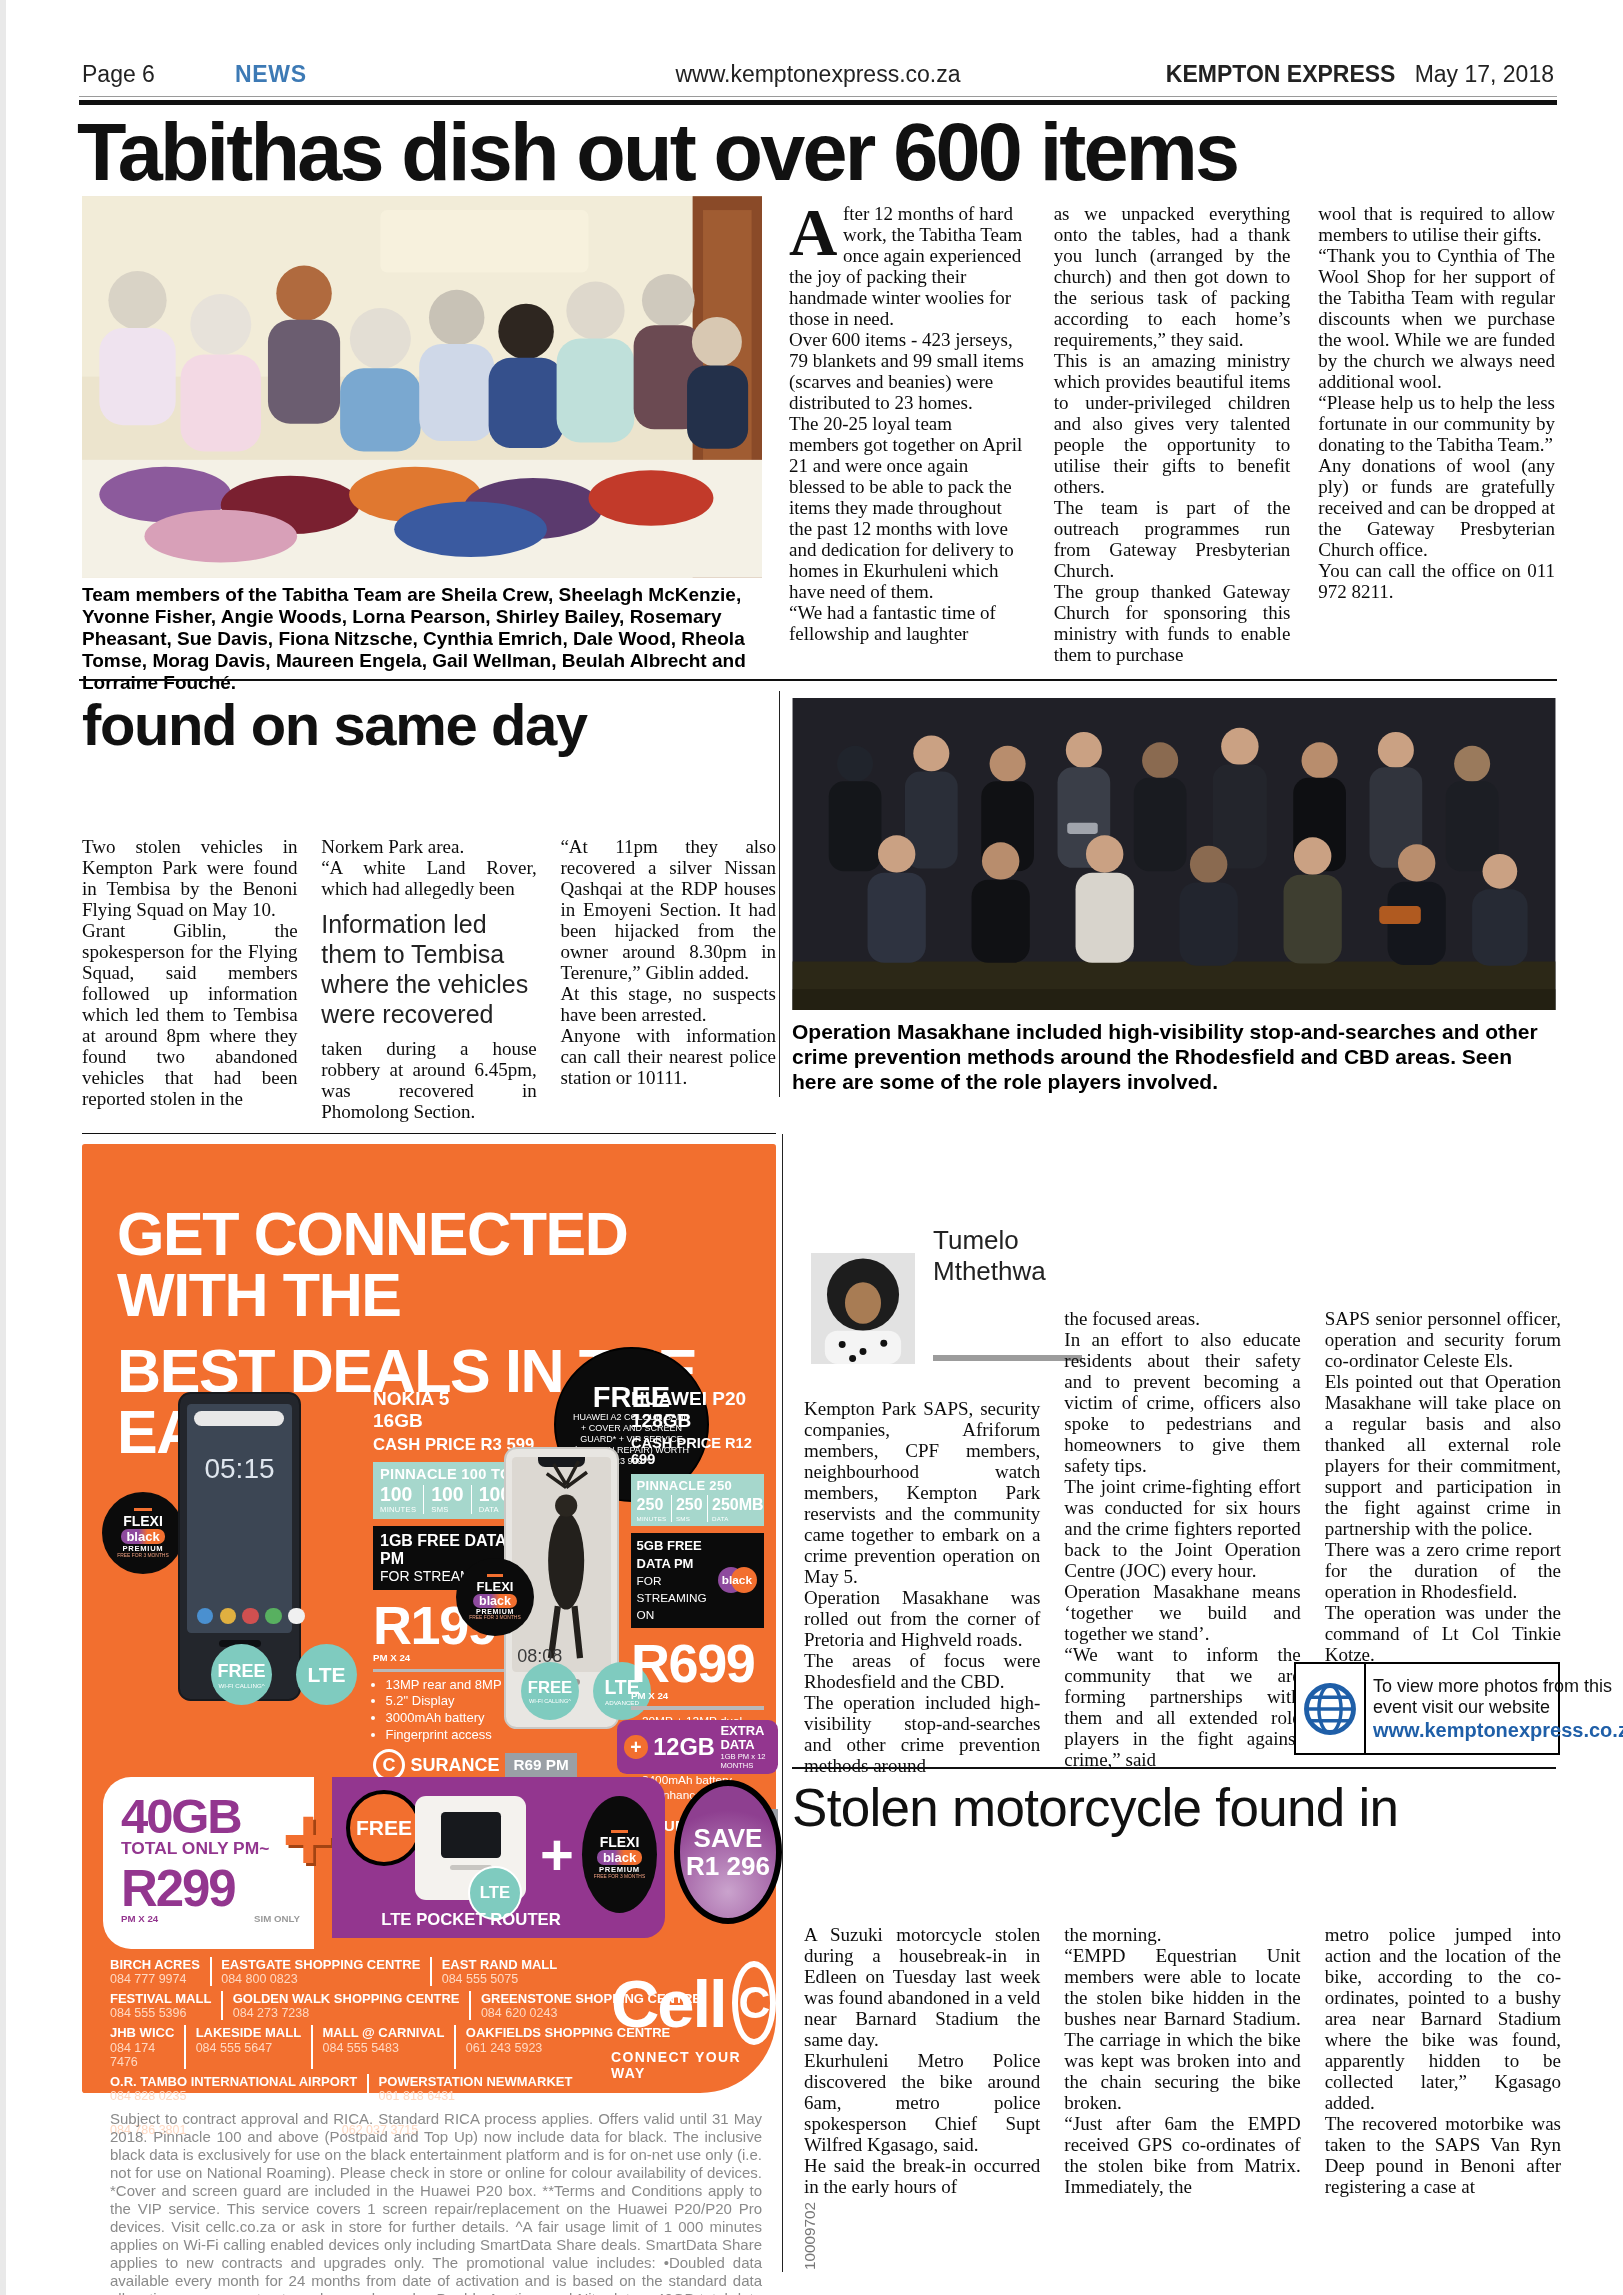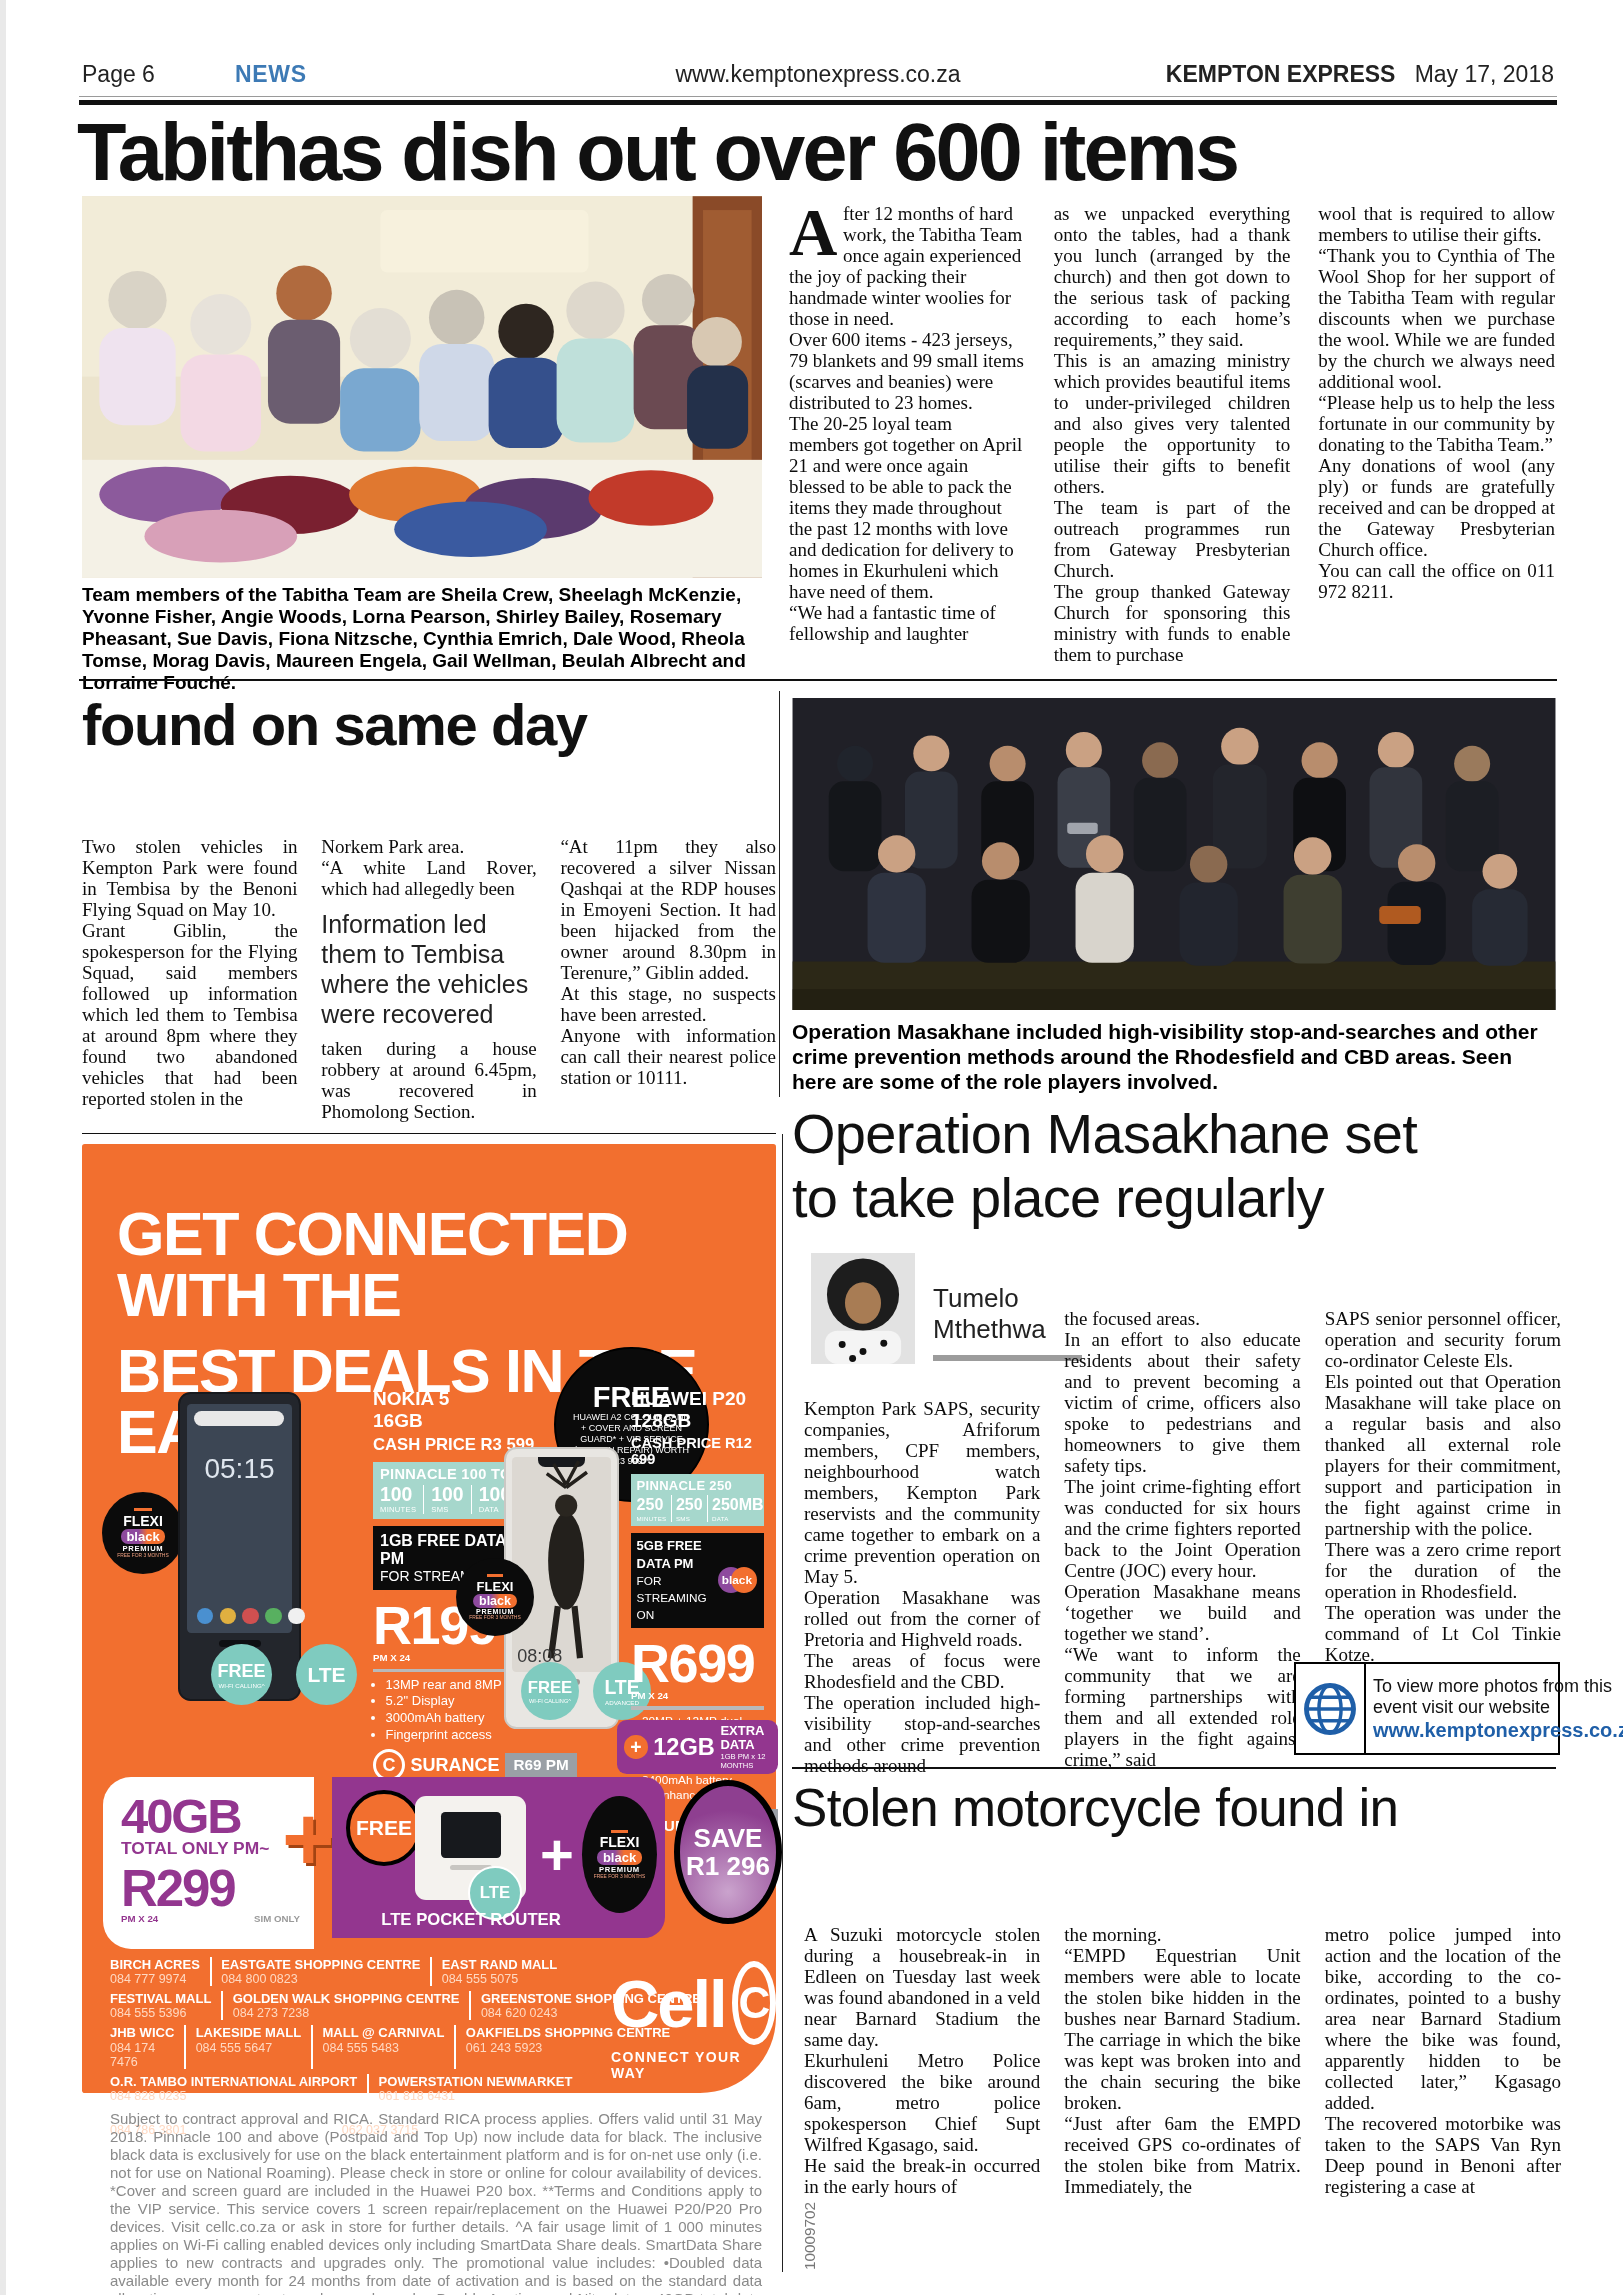--- a/index.html
+++ b/index.html
@@ -225,38 +225,34 @@
         <circle cx="1020" cy="250" r="25" fill="#caa183"></circle>
           <rect x="980" y="276" width="80" height="110" rx="24" fill="#262a34"></rect>
       </g>
       <rect x="846" y="300" width="60" height="26" rx="6" fill="#b05a20"></rect>
       <rect x="396" y="180" width="44" height="16" rx="4" fill="#a0a4ac"></rect>
       <rect x="0" y="420" width="1100" height="30" fill="#232012"></rect>
     </svg>
   </div>
   <div class="abs caption" style="left:786px;top:1019px;width:764px;font-size:21px;line-height:25px;">Operation Masakhane included high-visibility stop-and-searches and other crime prevention methods around the Rhodesfield and CBD areas. Seen here are some of the role players involved.</div>
 
-  <div class="abs h-light" style="left:786px;top:1102px;width:764px;font-size:56px;">
-    <div>Operation Masakhane set</div>
-    <div>to take place regularly</div>
-  </div>
 
   <div class="abs" style="left:805px;top:1253px;width:104px;height:111px;">
     <svg width="104" height="111" viewBox="0 0 150 160" xmlns="http://www.w3.org/2000/svg">
       <rect width="150" height="160" fill="#e2e2e2"></rect>
       <circle cx="75" cy="60" r="52" fill="#1d1d1d"></circle>
       <ellipse cx="75" cy="72" rx="26" ry="30" fill="#a87c54"></ellipse>
       <rect x="20" y="112" width="110" height="48" rx="18" fill="#f4f4f4"></rect>
       <circle cx="45" cy="132" r="5" fill="#111"></circle>
         <circle cx="75" cy="142" r="5" fill="#111"></circle>
       <circle cx="105" cy="130" r="5" fill="#111"></circle>
         <circle cx="60" cy="152" r="5" fill="#111"></circle>
     </svg>
   </div>
-  <div class="abs byline-name" style="left:927px;top:1283px;">
+  <div class="abs byline-name" style="left:927px;top:1225px;">
     <div>Tumelo</div>
     <div>Mthethwa</div>
   </div>
   <div class="abs byline-bar" style="left:927px;top:1355px;width:149px;"></div>
 
   <div class="abs cols3" style="left:798px;top:1308px;width:757px;column-gap:24px;">
     <div class="col" style="padding-top:90px;">Kempton Park SAPS, security companies, Afriforum members, CPF members, neighbourhood watch members, Kempton Park reservists and the community came together to embark on a crime prevention operation on May 5.
 Operation Masakhane was rolled out from the corner of Pretoria and Highveld roads.
 The areas of focus were Rhodesfield and the CBD.
 The operation included high-visibility stop-and-searches and other crime prevention methods around</div>

